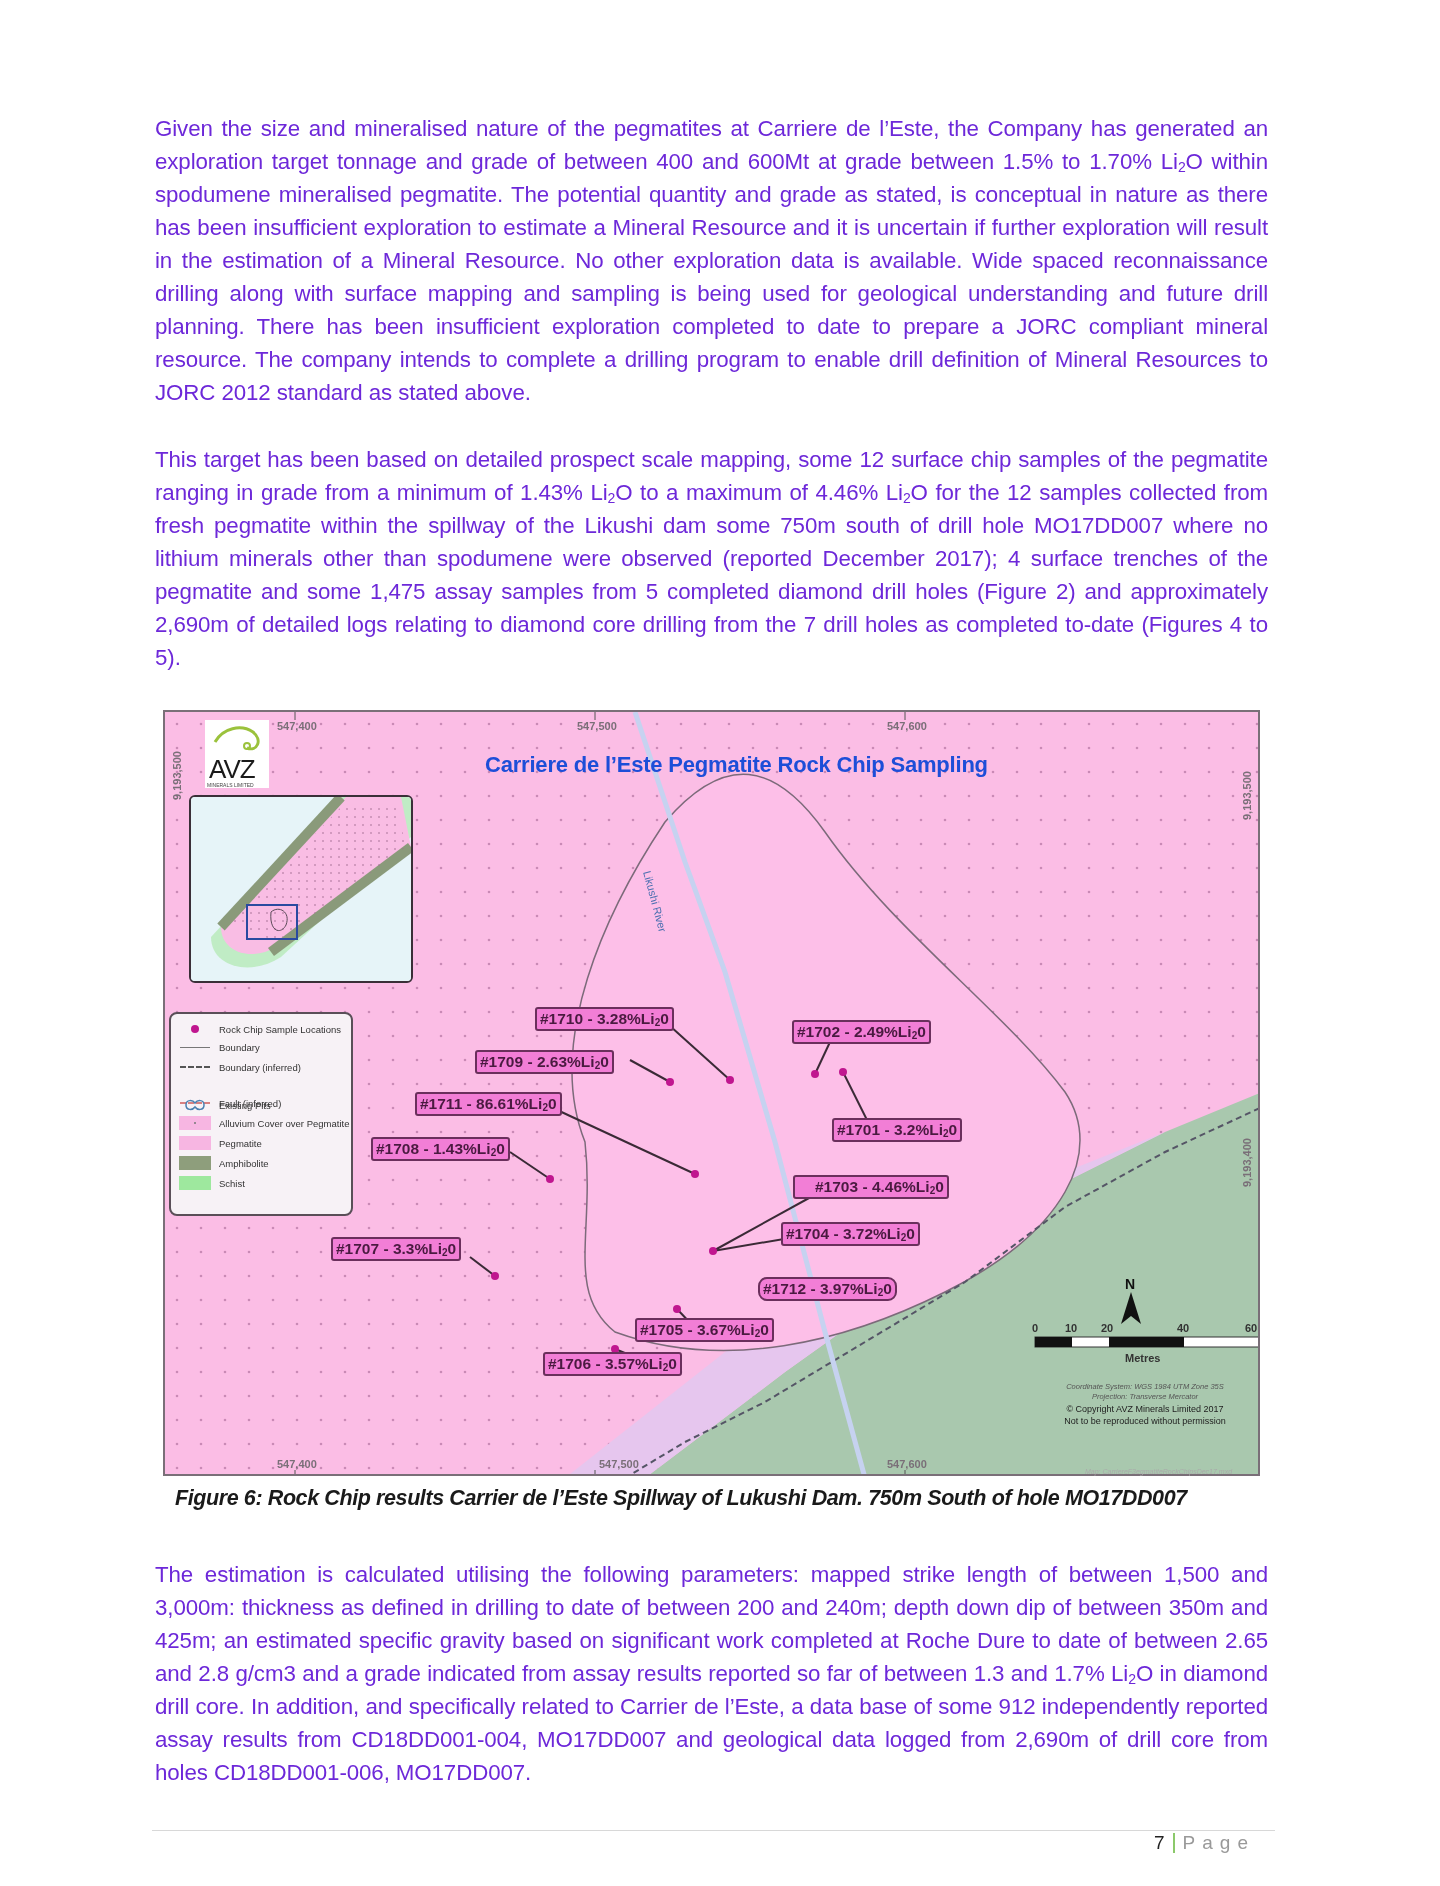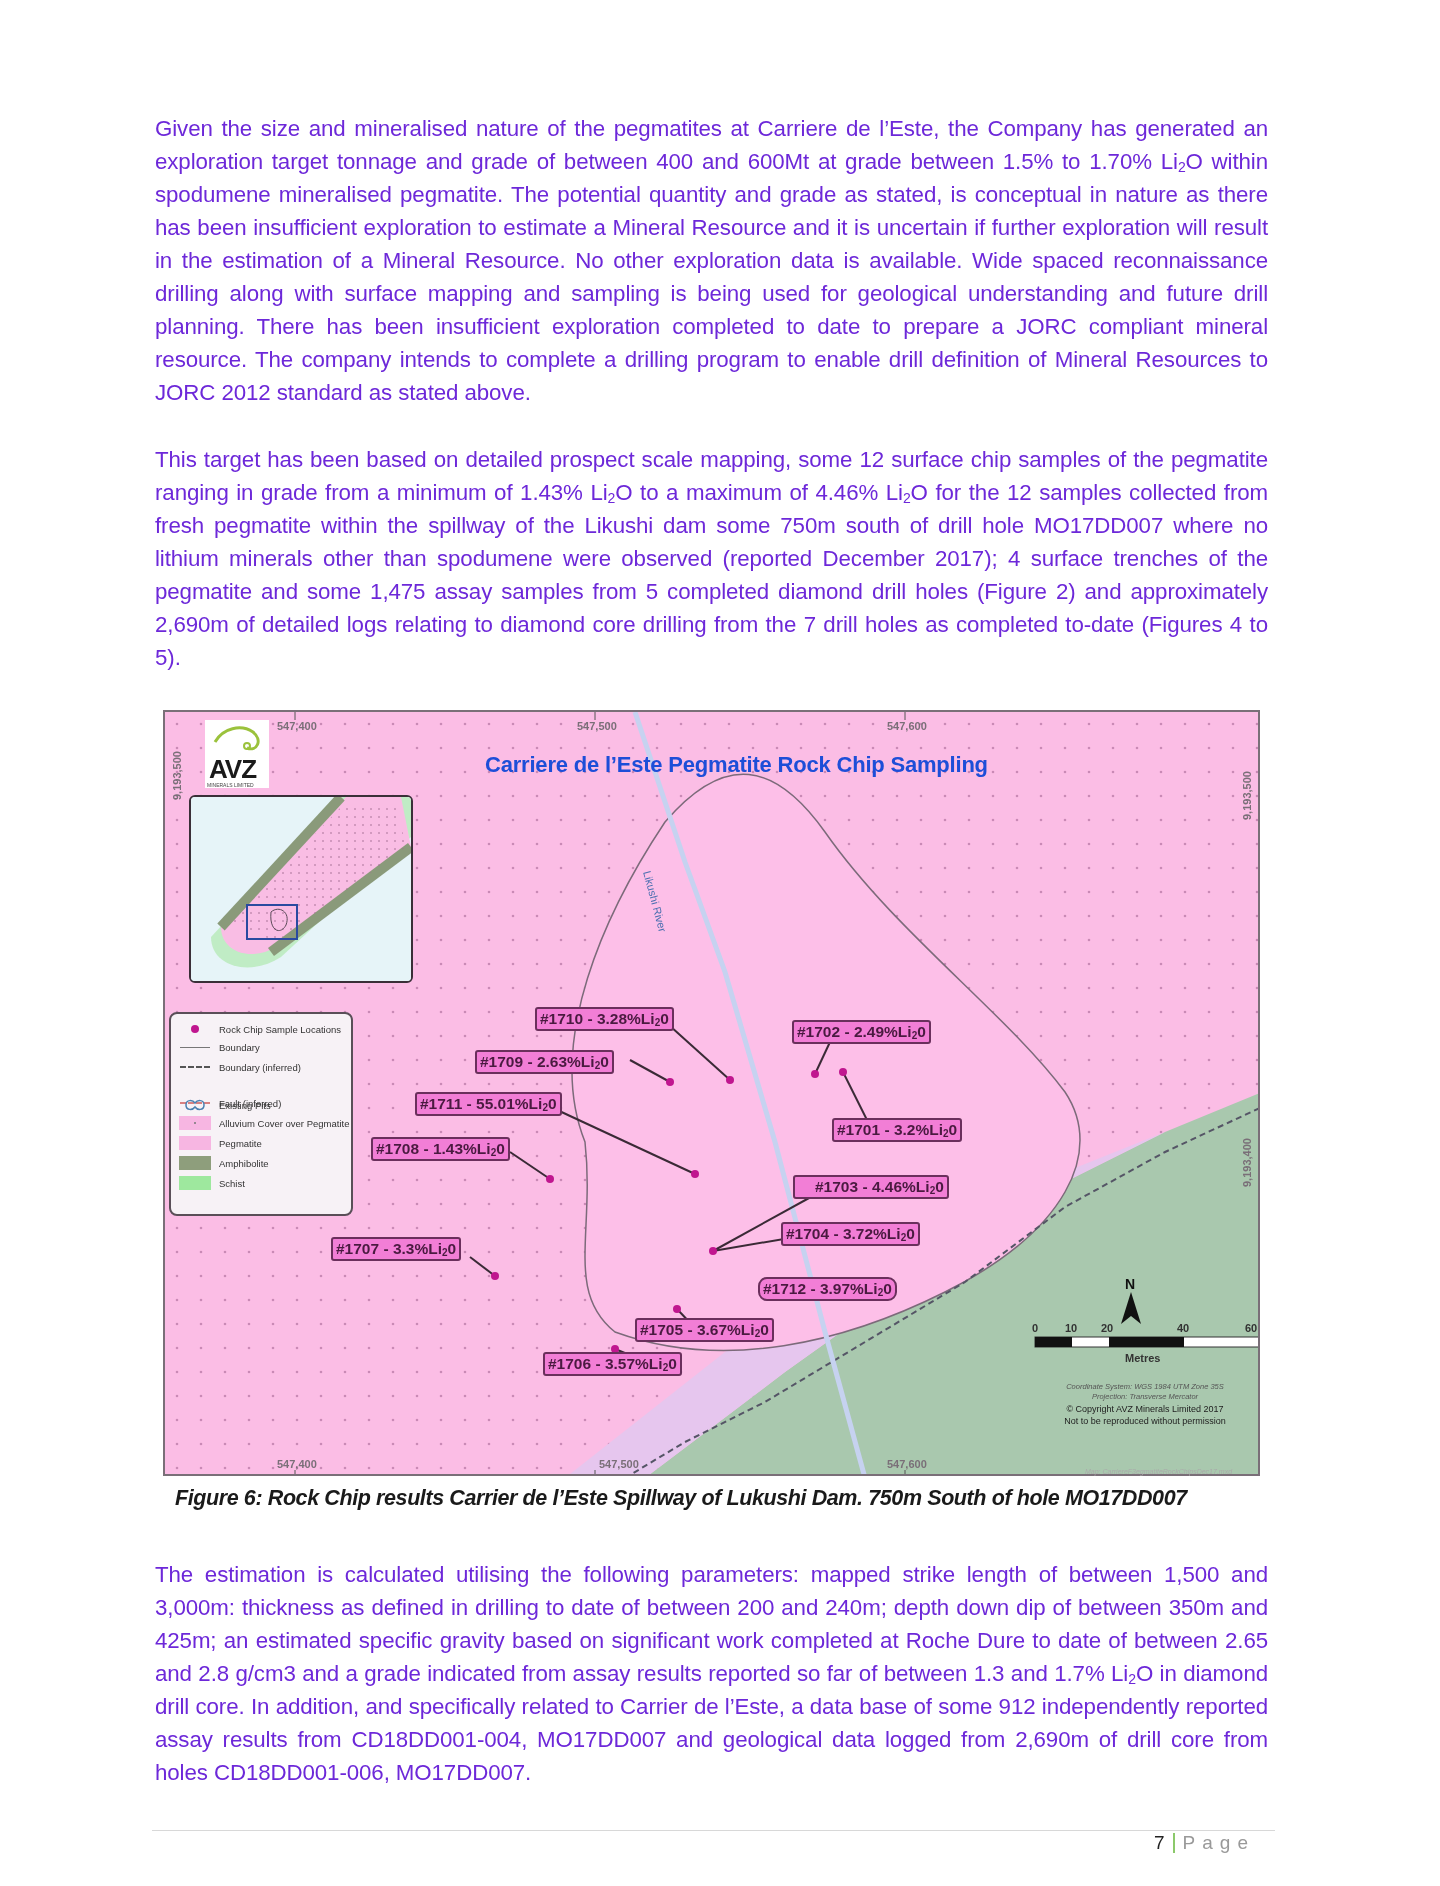--- a/index.html
+++ b/index.html
@@ -12,21 +12,21 @@
   #p2 { top: 443px; }
   #p3 { top: 1558px; }
 
   
   .figure { position: absolute; left: 163px; top: 710px; width: 1097px; height: 766px; border: 2px solid #7a6f78; box-sizing: border-box; background: #fbbde5; overflow: hidden; }
   .figure svg.map { position: absolute; left: 0; top: 0; }
   .map-title { position: absolute; left: 320px; top: 40px; font-size: 22px; font-weight: bold; color: #1d4ed8; letter-spacing: -0.2px; }
   .coord { position: absolute; font-size: 11px; color: #7a6f78; font-weight: bold; }
   .coord.v { transform: rotate(-90deg); transform-origin: left top; }
   .logo { position: absolute; left: 40px; top: 8px; width: 64px; height: 68px; background: #ffffff; }
-  .logo .avz { position: absolute; left: 4px; top: 34px; font-size: 26px; font-weight: bold; color: #1a1a1a; letter-spacing: -1px; }
+  .logo .avz { position: absolute; left: 4px; top: 34px; font-size: 26px; font-weight: normal; color: #1a1a1a; letter-spacing: -1px; }
   .logo .sub { position: absolute; left: 2px; top: 62px; font-size: 5px; color: #444; white-space: nowrap; }
   .inset { position: absolute; left: 24px; top: 83px; width: 220px; height: 184px; border: 2px solid #3a2f38; border-radius: 6px; background: #e3f3f7; overflow: hidden; }
   .legend { position: absolute; left: 4px; top: 300px; width: 180px; height: 200px; border: 2px solid #5a4f58; border-radius: 8px; background: #f7f2f6; font-size: 9.5px; color: #333; }
   .legend-row { position: absolute; left: 0; height: 18px; display: flex; align-items: center; white-space: nowrap; }
   .legend-sym { width: 40px; height: 16px; display: flex; align-items: center; justify-content: center; margin-right: 4px; margin-left: 4px; }
   .sw { width: 32px; height: 14px; }
   .label-box { position: absolute; background: #f27ed6; border: 2px solid #6a2f5c; border-radius: 3px; font-size: 15.5px; font-weight: bold; color: #4a1a40; padding: 0 3px; white-space: nowrap; line-height: 20px; }
   .label-box sub { font-size: 10px; vertical-align: -2px; line-height: 0; }
   .scalebar-label { position: absolute; font-size: 11px; font-weight: bold; color: #333; }
   .small-it { position: absolute; font-size: 7.5px; font-style: italic; color: #555; white-space: nowrap; text-align: center; }
@@ -209,21 +209,21 @@
       <div class="legend-row" style="top:160px">
         <span class="legend-sym">
             <span class="sw" style="background:#9ee89e"></span>
           </span>
         <span>Schist</span>
       </div>
     </div>
 
     <div class="label-box" style="left:370px; top:295px;"><span>#1710</span> - <span>3.28%</span><span>Li</span><sub>2</sub><span>0</span></div>
     <div class="label-box" style="left:310px; top:338px;"><span>#1709</span> - <span>2.63%</span><span>Li</span><sub>2</sub><span>0</span></div>
-    <div class="label-box" style="left:250px; top:380px;"><span>#1711</span> - <span>55.01%</span><span>Li</span><sub>2</sub><span>0</span></div>
+    <div class="label-box" style="left:250px; top:380px;"><span>#1711</span> - <span>86.61%</span><span>Li</span><sub>2</sub><span>0</span></div>
     <div class="label-box" style="left:206px; top:425px;"><span>#1708</span> - <span>1.43%</span><span>Li</span><sub>2</sub><span>0</span></div>
     <div class="label-box" style="left:166px; top:525px;"><span>#1707</span> - <span>3.3%</span><span>Li</span><sub>2</sub><span>0</span></div>
     <div class="label-box" style="left:627px; top:308px;"><span>#1702</span> - <span>2.49%</span><span>Li</span><sub>2</sub><span>0</span></div>
     <div class="label-box" style="left:667px; top:406px;"><span>#1701</span> - <span>3.2%</span><span>Li</span><sub>2</sub><span>0</span></div>
     <div class="label-box" style="left:628px; top:463px;padding-left:20px;"><span>#1703</span> - <span>4.46%</span><span>Li</span><sub>2</sub><span>0</span></div>
     <div class="label-box" style="left:616px; top:510px;"><span>#1704</span> - <span>3.72%</span><span>Li</span><sub>2</sub><span>0</span></div>
     <div class="label-box" style="left:593px; top:565px;border-radius:9px;"><span>#1712</span> - <span>3.97%</span><span>Li</span><sub>2</sub><span>0</span></div>
     <div class="label-box" style="left:470px; top:606px;"><span>#1705</span> - <span>3.67%</span><span>Li</span><sub>2</sub><span>0</span></div>
     <div class="label-box" style="left:378px; top:640px;"><span>#1706</span> - <span>3.57%</span><span>Li</span><sub>2</sub><span>0</span></div>
 

